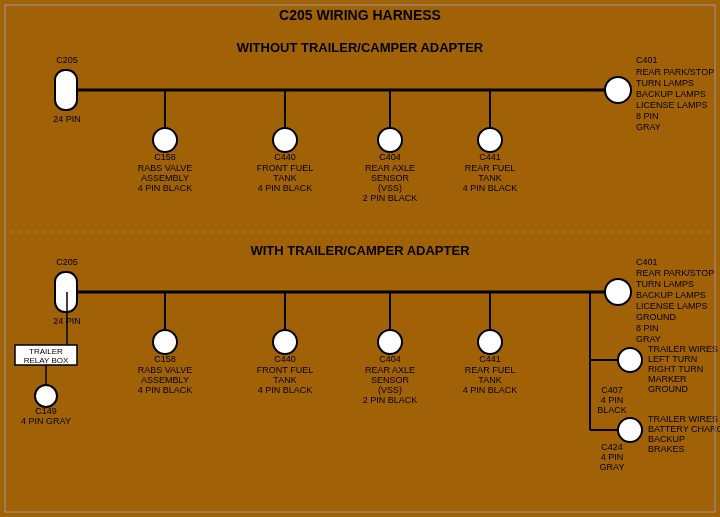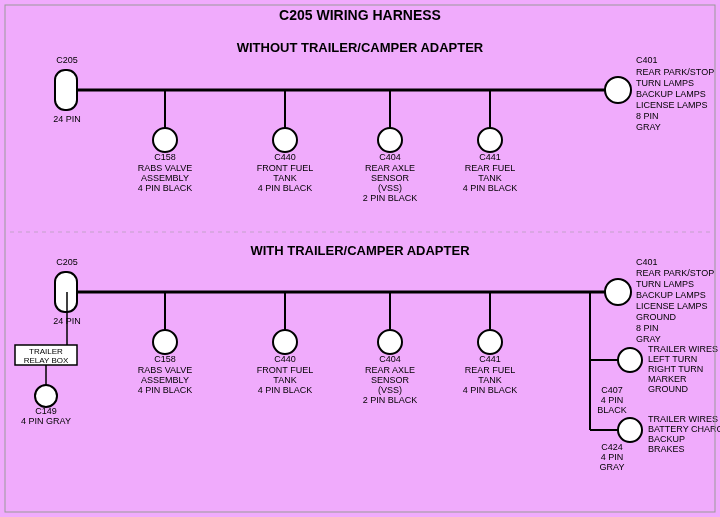--- a/index.html
+++ b/index.html
@@ -8,21 +8,21 @@
       height: 517px;
       background: #fff;
       font-family: Arial, sans-serif;
       font-size: 11px;
       overflow: hidden;
     }
     .page {
       width: 720px;
       height: 517px;
       position: relative;
-      background: #f0abfc;
+      background: #a16207;
     }
     
     svg {
       position: absolute;
       top: 0; left: 0;
       width: 720px;
       height: 517px;
     }
   </style>
 </head>

